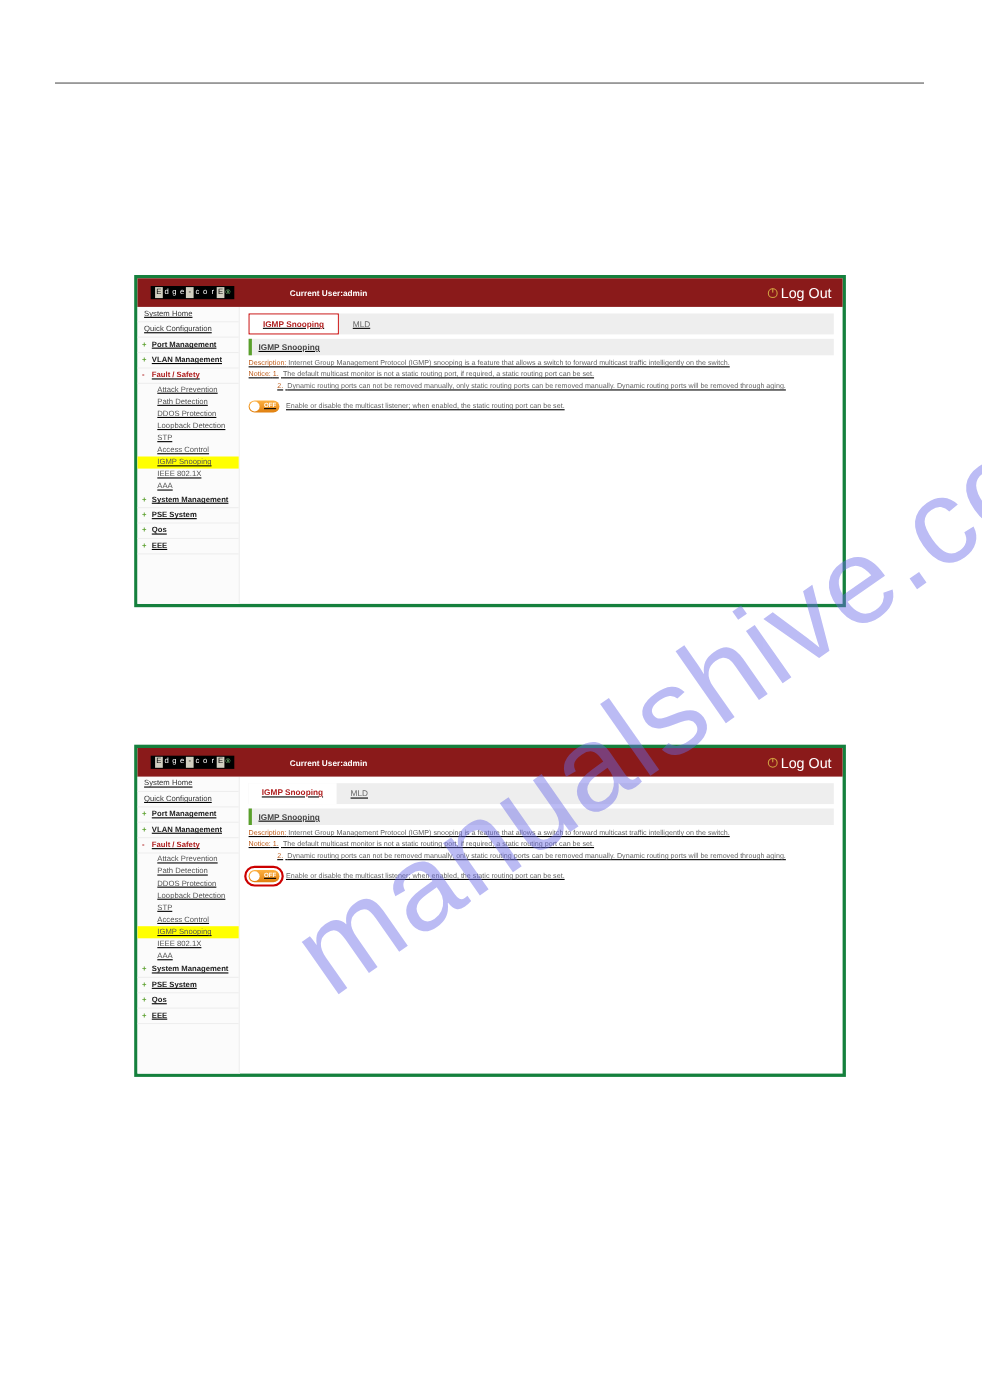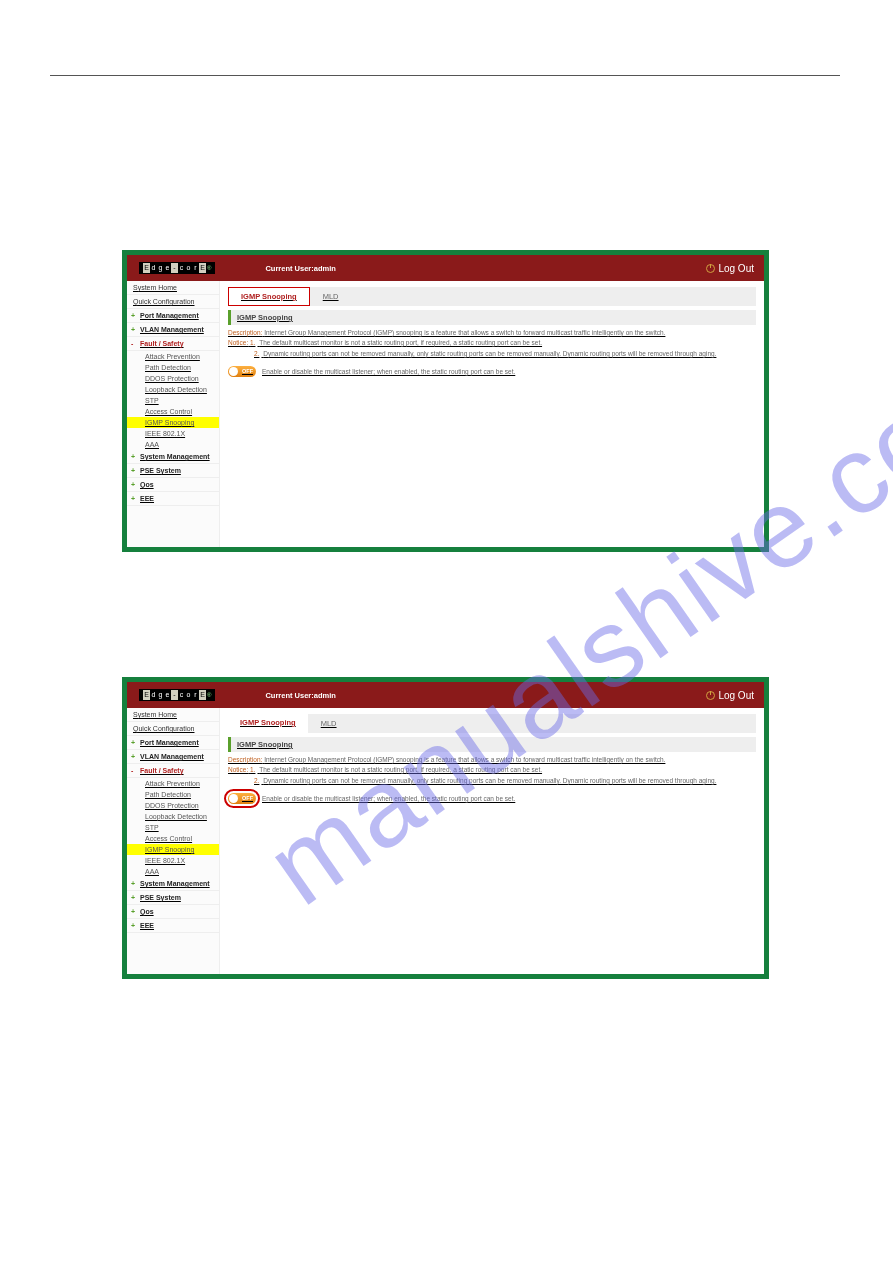--- a/index.html
+++ b/index.html
@@ -33,21 +33,21 @@
     pointer-events: none;
     letter-spacing: 2px;
     font-family: Arial, sans-serif;
     font-weight: normal;
     z-index: 50;
   }
   .wm1 { top: 560px; left: 200px; }
 
   .app-shot {
     position: absolute;
-    border: 5px solid #15803d;
+    border: 3px solid #15803d;
     left: 122px;
     width: 647px;
     background: #fff;
     font-size: 7px;
   }
   .shot1 { top: 250px; height: 302px; }
   .shot2 { top: 677px; height: 302px; }
 
   .topbar {
     height: 26px;
@@ -86,21 +86,21 @@
     text-align: left;
     padding-left: 50px;
     font-size: 7.5px;
     font-weight: bold;
   }
   .logout-wrap {
     display: flex;
     align-items: center;
     gap: 3px;
     margin-right: 10px;
-    font-size: 10px;
+    font-size: 13px;
   }
   .logout-icon {
     width: 9px; height: 9px;
     border: 1px solid #d0a040;
     border-radius: 50%;
     position: relative;
   }
   .logout-icon::after {
     content: "";
     position: absolute;

